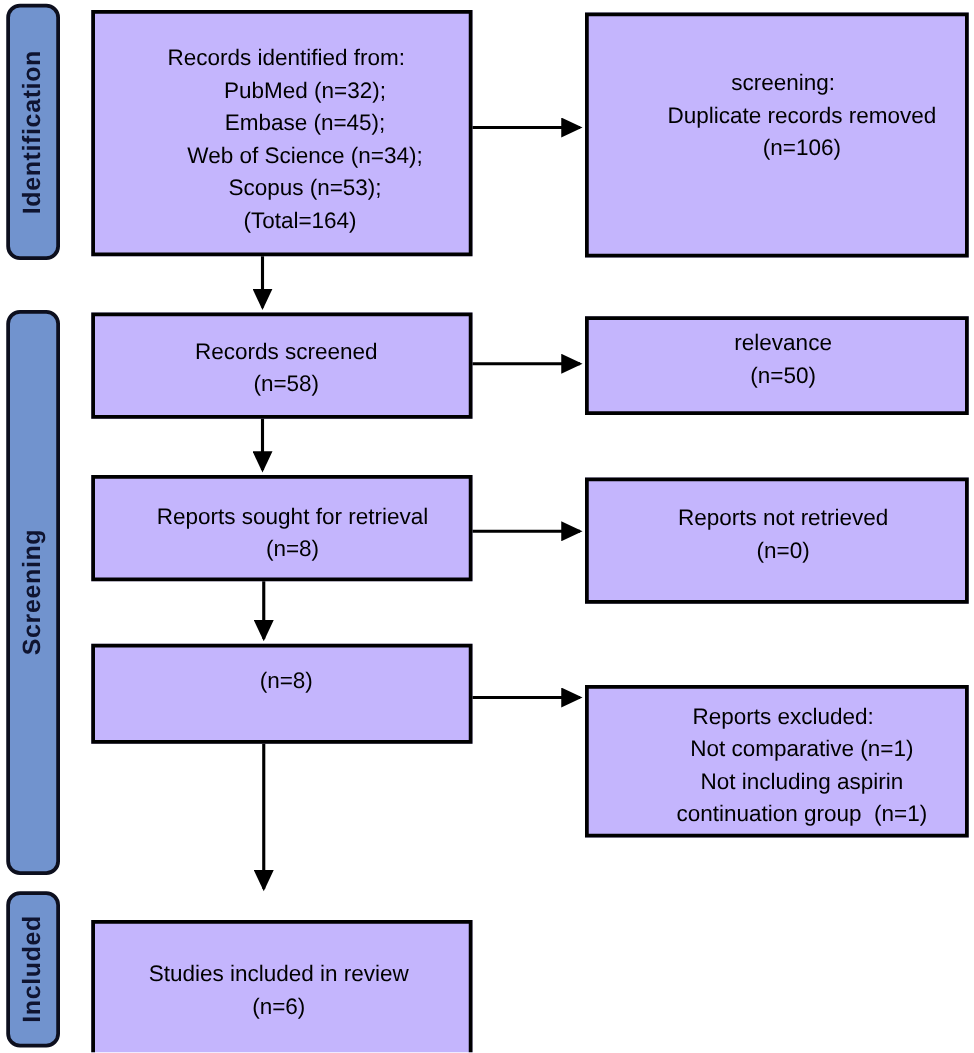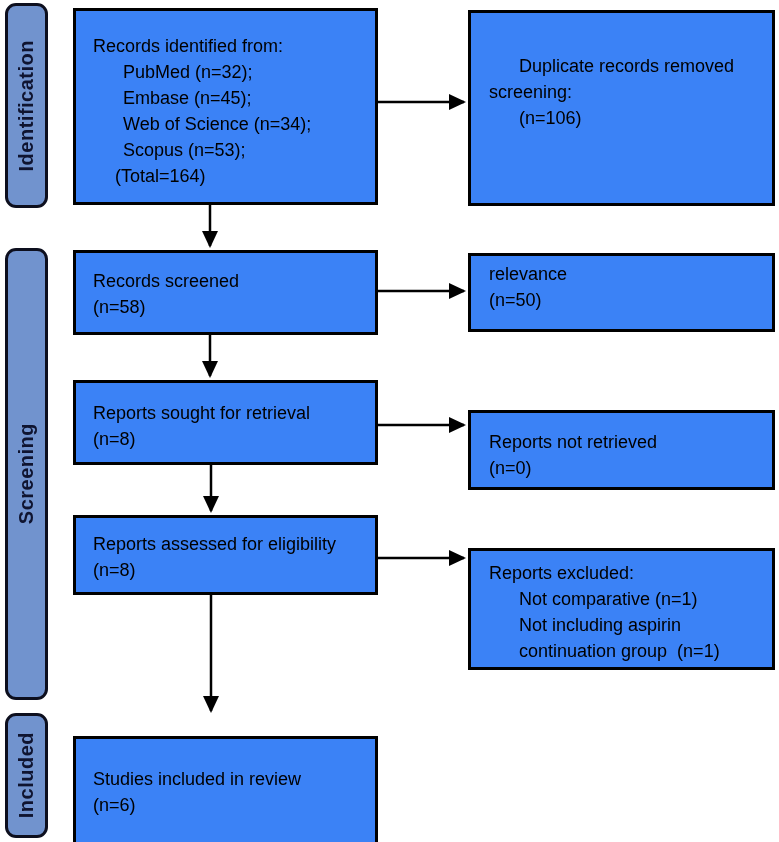--- a/index.html
+++ b/index.html
@@ -35,42 +35,43 @@
     letter-spacing: 0.5px;
     white-space: nowrap;
   }
   .stage-identification { top: 3px;   height: 205px; }
   .stage-screening      { top: 248px; height: 452px; }
   .stage-included       { top: 713px; height: 125px; }
 
   
   .box {
     position: absolute;
-    background: #3b82f6;
+    background: #c4b5fd;
     border: 3px solid #000000;
     box-sizing: border-box;
     font-size: 18px;
     line-height: 26px;
+    text-align: center;
   }
   .ln { white-space: pre-wrap; }
   .ind { padding-left: 30px; }
   .ind-sm { padding-left: 22px; }
 
   .col-left  { left: 73px;  width: 305px; }
   .col-right { left: 468px; width: 307px; }
 
   .b1 { top: 8px;   height: 197px; padding: 22px 10px 0 17px; }
   .b2 { top: 250px; height: 85px;  padding: 15px 10px 0 17px; }
   .b3 { top: 380px; height: 85px;  padding: 17px 0 0 17px; }
   .b4 { top: 515px; height: 80px;  padding: 13px 10px 0 17px; }
   .b5 { top: 736px; height: 120px; padding: 27px 22px 0 17px; }
 
   .r1 { top: 10px;  height: 196px; padding: 40px 8px 0 18px; }
   .r2 { top: 253px; height: 79px;  padding: 5px 8px 0 18px; }
-  .r3 { top: 382px; height: 80px;  padding: 16px 8px 12px 18px; margin-top: 28px; }
+  .r3 { top: 382px; height: 101px;  padding: 16px 8px 12px 18px; }
   .r4 { top: 528px; height: 122px; padding: 9px 8px 0 18px; margin-top: 20px; }
 
   .arrows {
     position: absolute;
     left: 0; top: 0;
     width: 779px; height: 842px;
     pointer-events: none;
   }
 </style>
 </head>
@@ -101,32 +102,31 @@
     <div class="ln">Records screened</div>
     <div class="ln">(n=58)</div>
   </div>
 
   <div class="box col-left b3">
     <div class="ln">Reports sought for retrieval</div>
     <div class="ln">(n=8)</div>
   </div>
 
   <div class="box col-left b4">
-    <div class="ln">Reports assessed for eligibility</div>
     <div class="ln">(n=8)</div>
   </div>
 
   <div class="box col-left b5">
     <div class="ln">Studies included in review</div>
     <div class="ln">(n=6)</div>
   </div>
 
   <div class="box col-right r1">
+    <div class="ln">screening:</div>
     <div class="ln ind">Duplicate records removed</div>
-    <div class="ln">screening:</div>
     <div class="ln ind">(n=106)</div>
   </div>
 
   <div class="box col-right r2">
     <div class="ln">relevance</div>
     <div class="ln">(n=50)</div>
   </div>
 
   <div class="box col-right r3">
     <div class="ln">Reports not retrieved</div>

